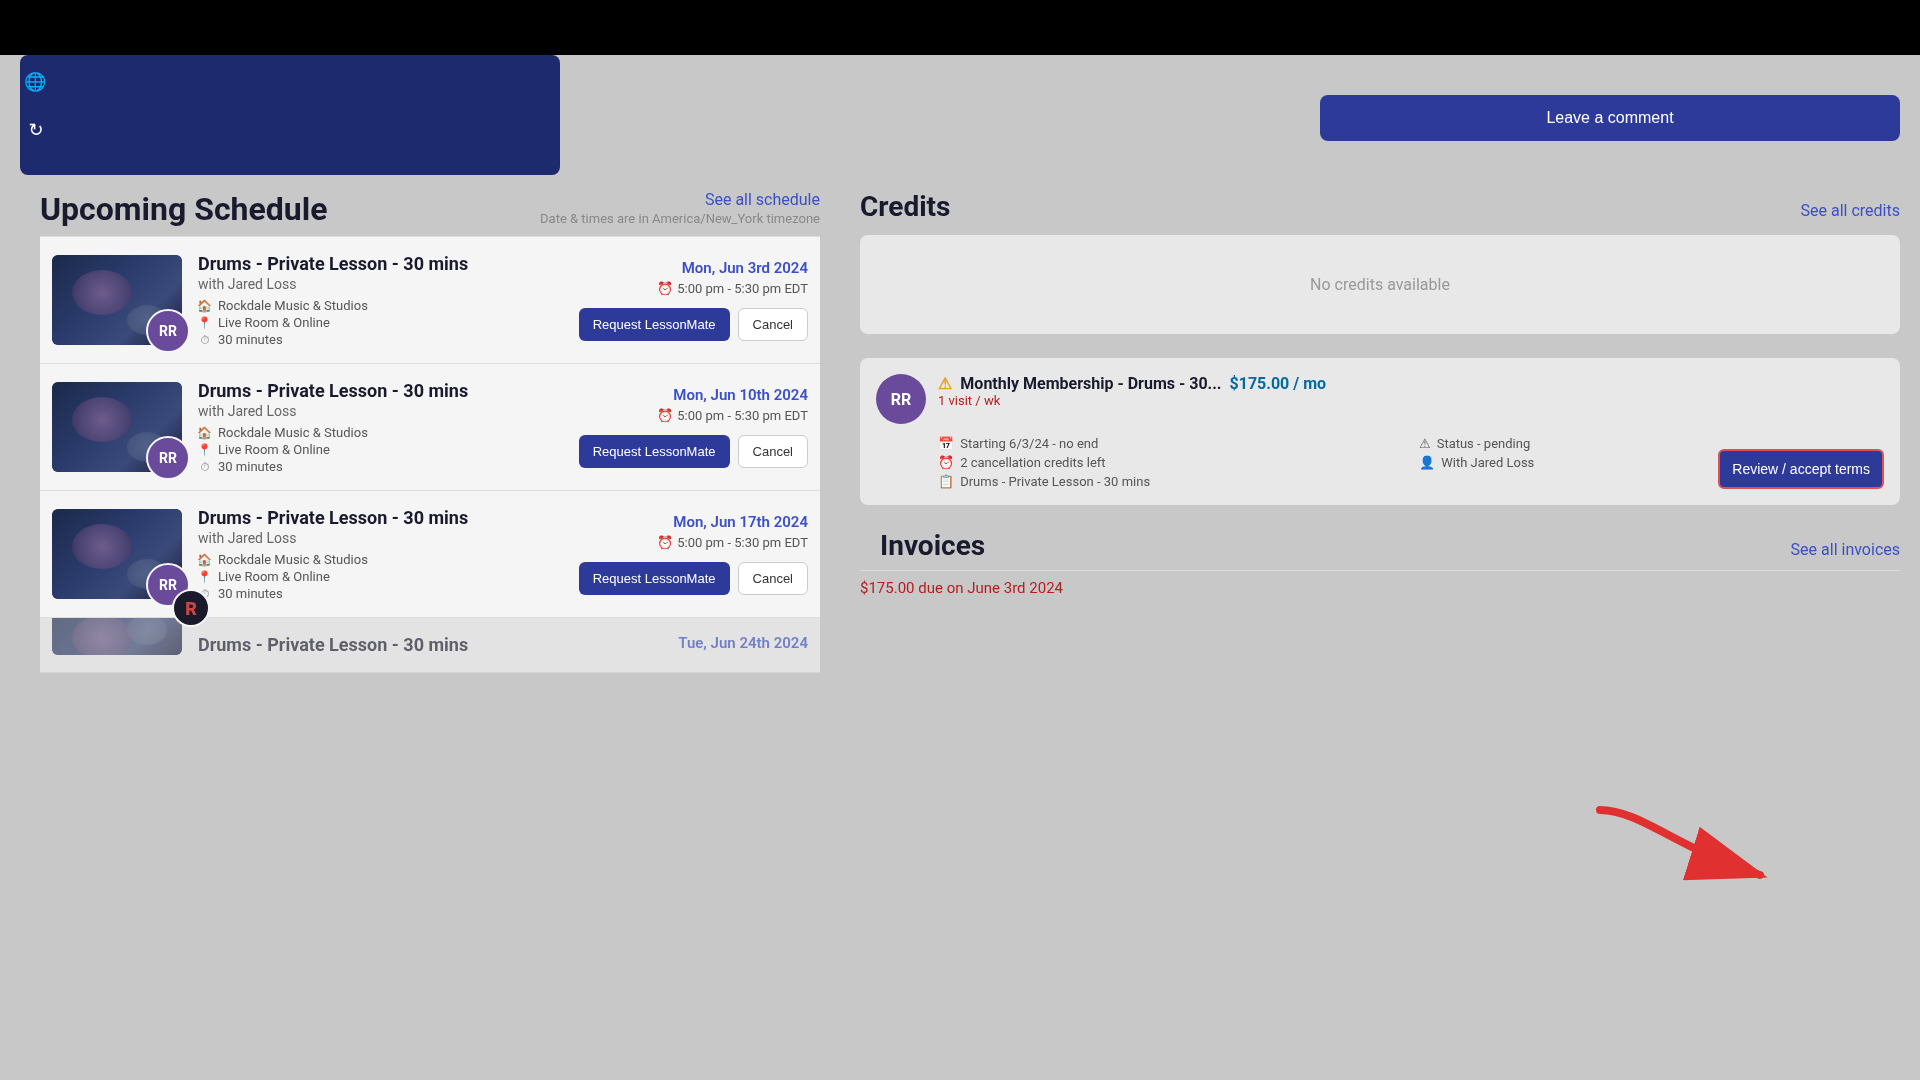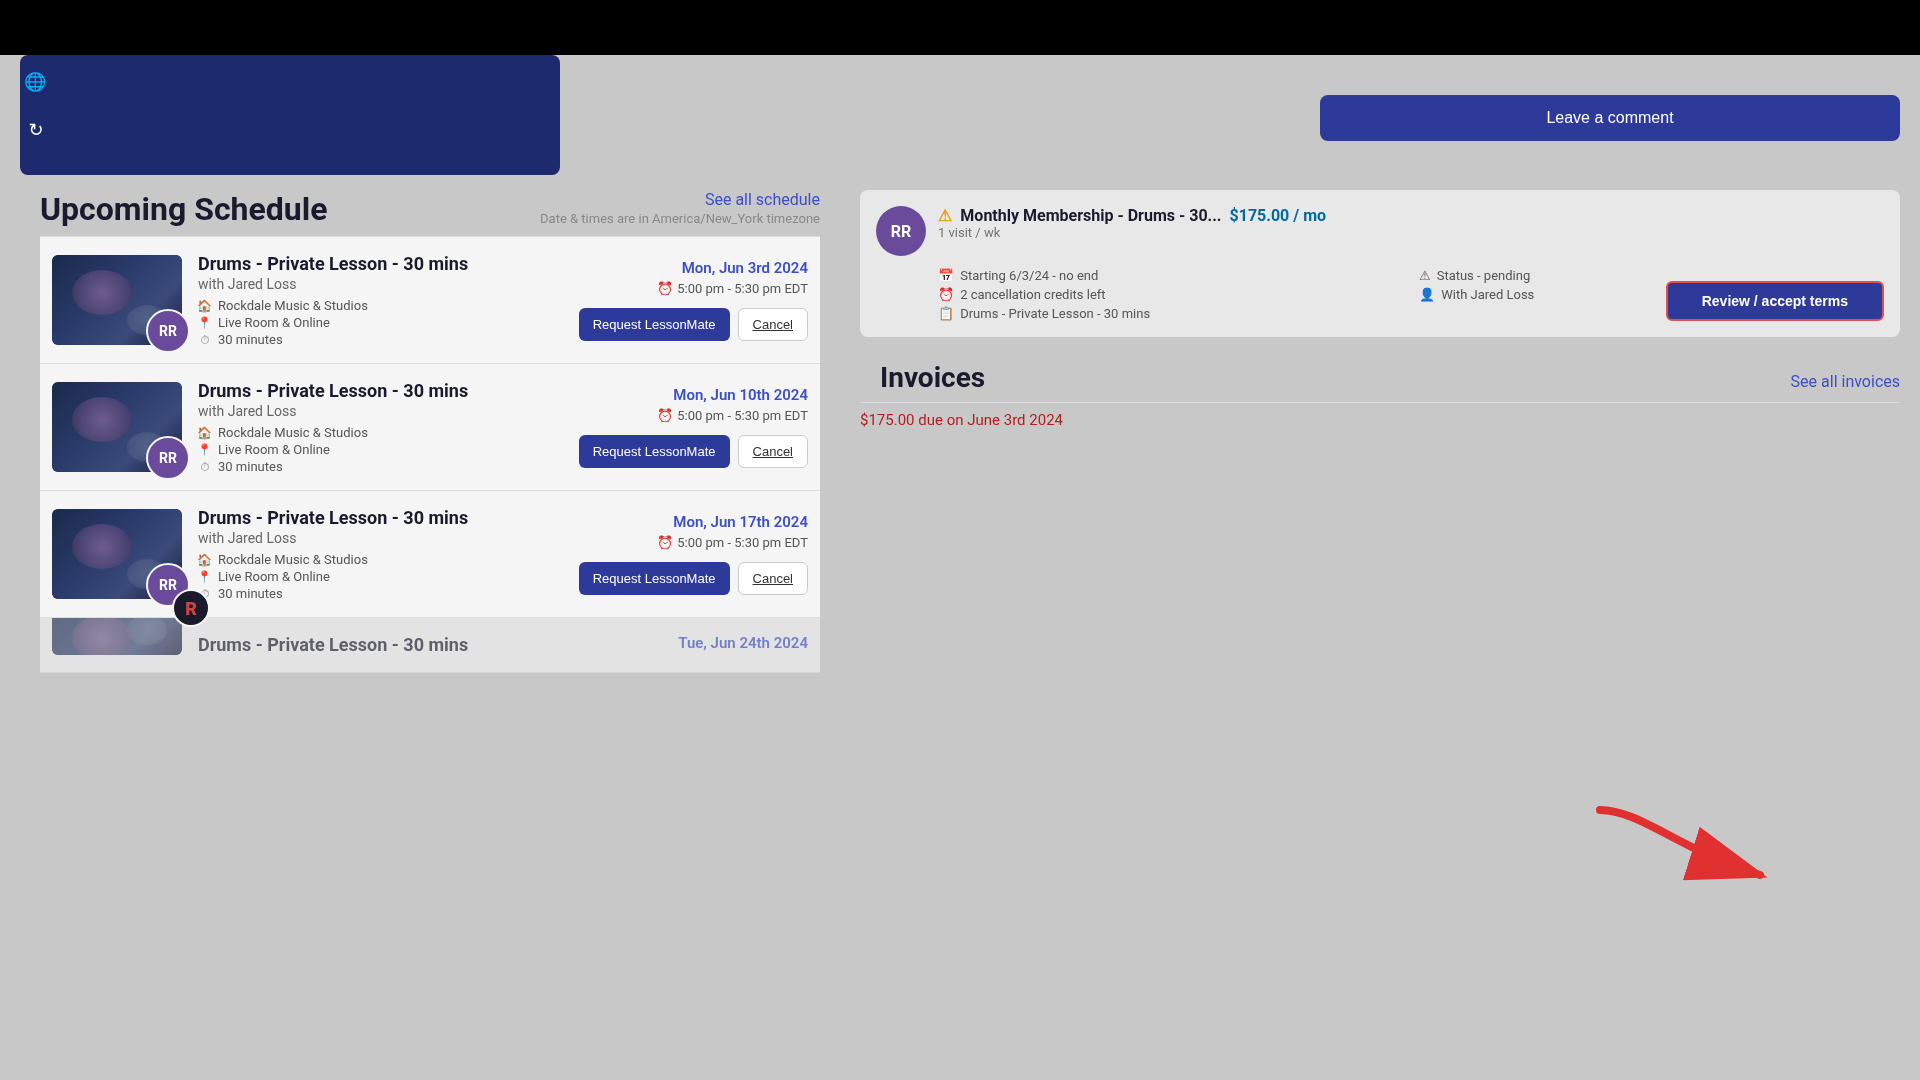--- a/index.html
+++ b/index.html
@@ -260,21 +260,20 @@
     }
 
     .btn-secondary {
       background: #fff;
       color: #333;
       border: 1px solid #ccc;
       padding: 8px 14px;
       border-radius: 6px;
       font-size: 13px;
       cursor: pointer;
-      text-decoration: underline;
     }
 
     
     .right-panel {
       flex: 1;
       padding: 0 20px 0 20px;
       min-width: 580px;
     }
 
     .comment-btn {
@@ -370,21 +369,21 @@
     }
 
     .sub-price {
       color: #0369a1;
       font-size: 16px;
       font-weight: 700;
     }
 
     .sub-frequency {
       font-size: 13px;
-      color: #737373;
+      color: #b91c1c;
     }
 
     .sub-details-grid {
       display: grid;
       grid-template-columns: 1fr 1fr;
       gap: 4px 16px;
       font-size: 13px;
       color: #555;
       margin-left: 62px;
     }
@@ -395,25 +394,25 @@
       gap: 6px;
     }
 
     .review-btn {
       position: absolute;
       right: 16px;
       bottom: 16px;
       background: #2d3a9a;
       color: #fff;
       border: 2px solid #e05050;
-      padding: 10px 34px;
+      padding: 10px 12px;
       border-radius: 6px;
       font-size: 14px;
       cursor: pointer;
-      font-weight: 700;
+      font-weight: 400;
     }
 
     
     .invoices-section {
       margin-top: 4px;
     }
 
     .invoices-header {
       display: flex;
       justify-content: space-between;
@@ -591,20 +590,29 @@
         <div class="lesson-schedule">
           <div class="lesson-date">Tue, Jun 24th 2024</div>
         </div>
       </div>
 
     </div>
   </div>
 
   <div class="right-panel">
 
+    <div class="credits-section">
+      <div class="credits-header">
+        <h2 class="section-title" style="font-size: 28px;">Credits</h2>
+        <a class="section-link">See all credits</a>
+      </div>
+      <div class="no-credits-box">
+        <span>No credits available</span>
+      </div>
+    </div>
 
     <div class="subscriptions-section">
 
       <div class="sub-card">
         <div class="sub-card-top">
           <div class="sub-avatar">RR</div>
           <div class="sub-info">
             <div class="sub-name">
               <span class="warning-icon">⚠</span>
               <span>Monthly Membership - Drums - 30...</span>

